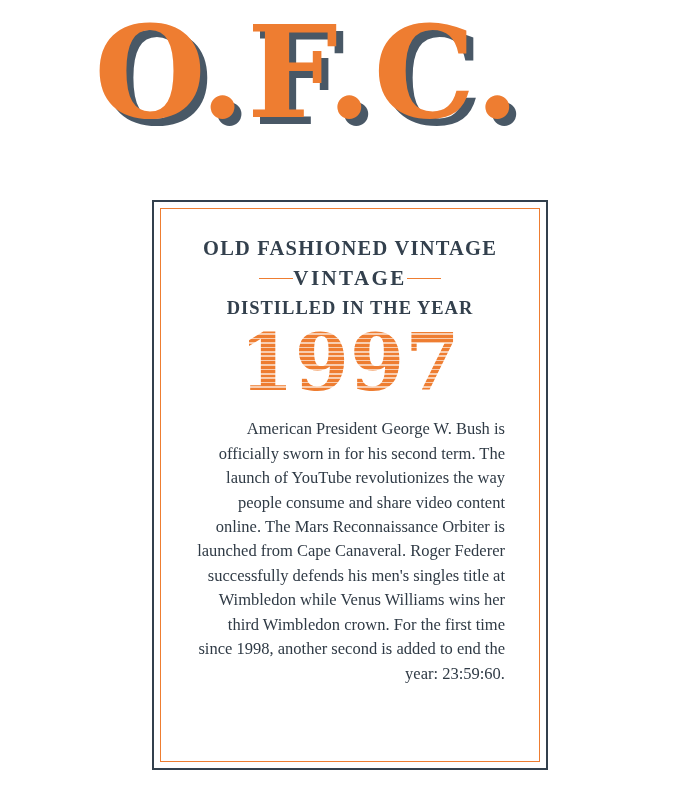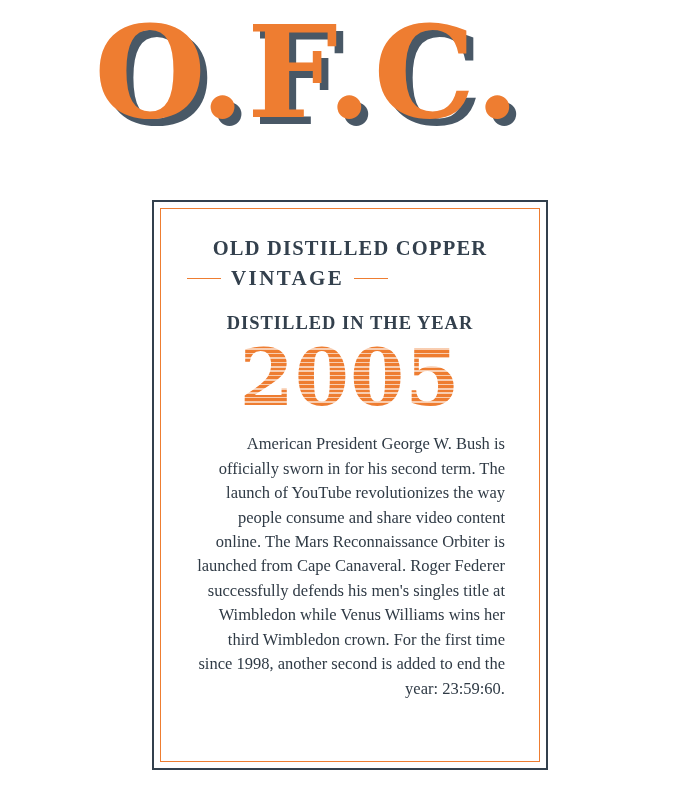--- a/index.html
+++ b/index.html
@@ -82,22 +82,21 @@
     font-family: "Liberation Serif", serif;
     font-weight: 700;
     font-size: 20.5px;
     letter-spacing: 1.2px;
     color: #33404d;
     margin-top: 8px;
   }
   .line-2-wrap {
     display: flex;
     align-items: center;
-    justify-content: flex-start;
-    gap: 10px;
+    justify-content: center;
     margin-top: 6px;
   }
   .rule {
     height: 1.5px;
     width: 34px;
     background: #ee7d31;
     flex: 0 0 auto;
   }
   .line-2 {
     font-family: "Liberation Serif", serif;
@@ -105,21 +104,21 @@
     font-size: 21px;
     letter-spacing: 2.4px;
     color: #33404d;
   }
   .line-3 {
     font-family: "Liberation Serif", serif;
     font-weight: 700;
     font-size: 18.5px;
     letter-spacing: 1px;
     color: #33404d;
-    margin-top: 22px;
+    margin-top: 7px;
   }
 
   
   .year {
     font-family: "DejaVu Serif", serif;
     font-weight: 700;
     font-size: 78px;
     line-height: .98;
     color: #ee7d31;
     letter-spacing: 1px;
@@ -160,30 +159,30 @@
   <div class="brand-wrap">
     <div class="brand">
       <span class="shadow">O.F.C.</span>
       <span class="face">O.F.C.</span>
     </div>
   </div>
 
   <div class="card">
     <div class="card-inner">
 
-      <div class="line-1">OLD DISTILLED COPPER</div>
+      <div class="line-1">OLD FASHIONED VINTAGE</div>
 
       <div class="line-2-wrap">
         <span class="rule"></span>
         <span class="line-2">VINTAGE</span>
         <span class="rule"></span>
       </div>
 
       <div class="line-3">DISTILLED IN THE YEAR</div>
 
-      <div class="year">2005</div>
+      <div class="year">1997</div>
 
       <div class="body-copy">American President George W. Bush is officially sworn in for his second term. The launch of YouTube revolutionizes the way people consume and share video content online. The Mars Reconnaissance Orbiter is launched from Cape Canaveral. Roger Federer successfully defends his men's singles title at Wimbledon while Venus Williams wins her third Wimbledon crown. For the first time since 1998, another second is added to end the year: 23:59:60.</div>
 
     </div>
   </div>
 
 </div>
 
 </body></html>

